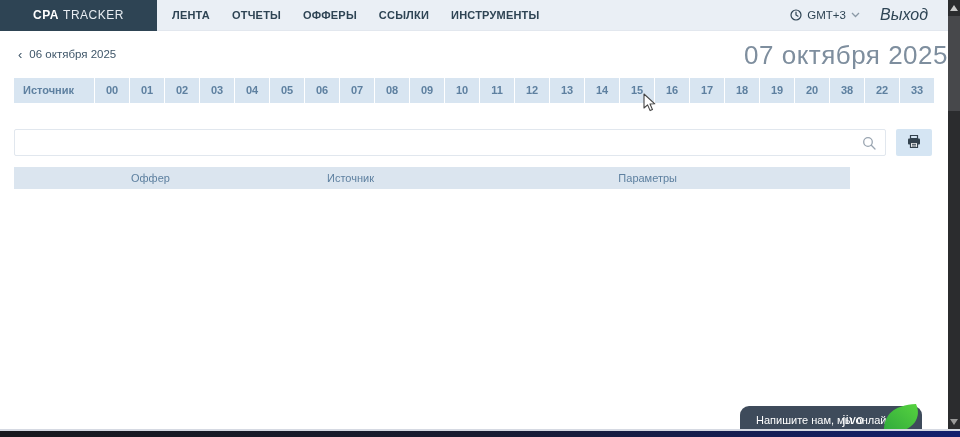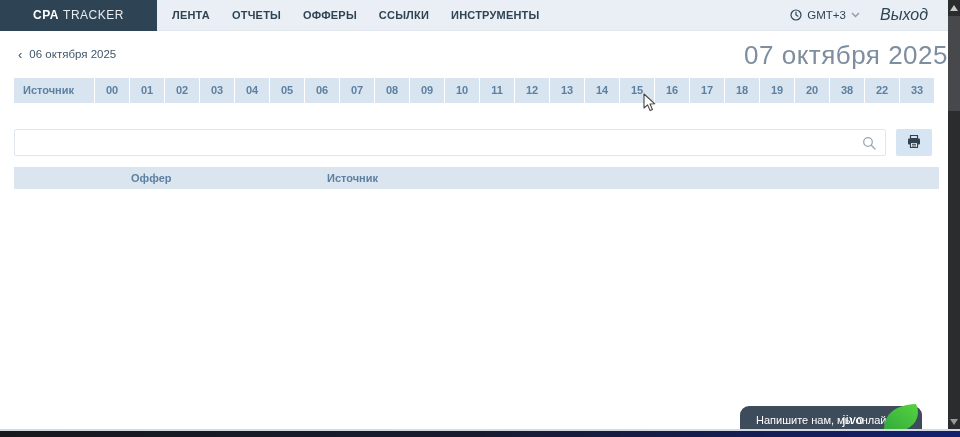--- a/index.html
+++ b/index.html
@@ -73,23 +73,23 @@
   }
   .search-icon { position:absolute; right:9px; top:6px; }
   .print-btn {
     position:absolute; top:129px; left:896px; width:36px; height:27px;
     background:var(--button-bg,#d5e5f3); border:0; border-radius:2px; cursor:pointer;
     display:flex; align-items:center; justify-content:center;
   }
 
   
   .table-header {
-    position:absolute; top:167px; left:14px; width:925px; height:22px;
+    position:absolute; top:167px; left:14px; width:836px; height:22px;
     background:var(--table-header-bg,#dbe5ef); display:flex;
-    color:var(--header-text,#5e80a0); font-size:11px; font-weight:700; line-height:22px;
+    color:var(--header-text,#5e80a0); font-size:11px; font-weight:400; line-height:22px;
   }
   .th-c0 { width:109px; flex:0 0 auto; }
   .th-c1 { width:196px; flex:0 0 auto; padding-left:8px; }
   .th-c2 { width:244px; flex:0 0 auto; padding-left:8px; }
   .th-c3 { flex:1; padding-left:8px; }
   .th-c4 { width:120px; flex:0 0 auto; text-align:right; padding-right:6px; }
 
   
   .chat-widget {
     position:absolute; left:740px; top:406px; width:182px; height:28px;
@@ -219,20 +219,21 @@
           <rect x="3.5" y="7.5" width="7" height="5" fill="#fff" stroke="#33424e" stroke-width="1.2"></rect>
           <path d="M5 9.3 h4 M5 11 h4" stroke="#33424e" stroke-width="1"></path>
         </svg>
     </span>
   </button>
 
   <div class="table-header">
     <div class="th-c0"></div>
     <div class="th-c1">Оффер</div>
     <div class="th-c2">Источник</div>
+    <div class="th-c4">Параметры</div>
   </div>
 
   <div class="chat-widget">
     <span class="chat-msg">Напишите нам, мы онлайн!</span>
     <span class="chat-brand">jivo</span>
     <span class="chat-leaf">
       <svg width="42" height="32" viewBox="0 0 42 32">
         <defs>
             <linearGradient id="lg" x1="0" y1="1" x2="1" y2="0">
           <stop offset="0" stop-color="#2fa83c"></stop>

